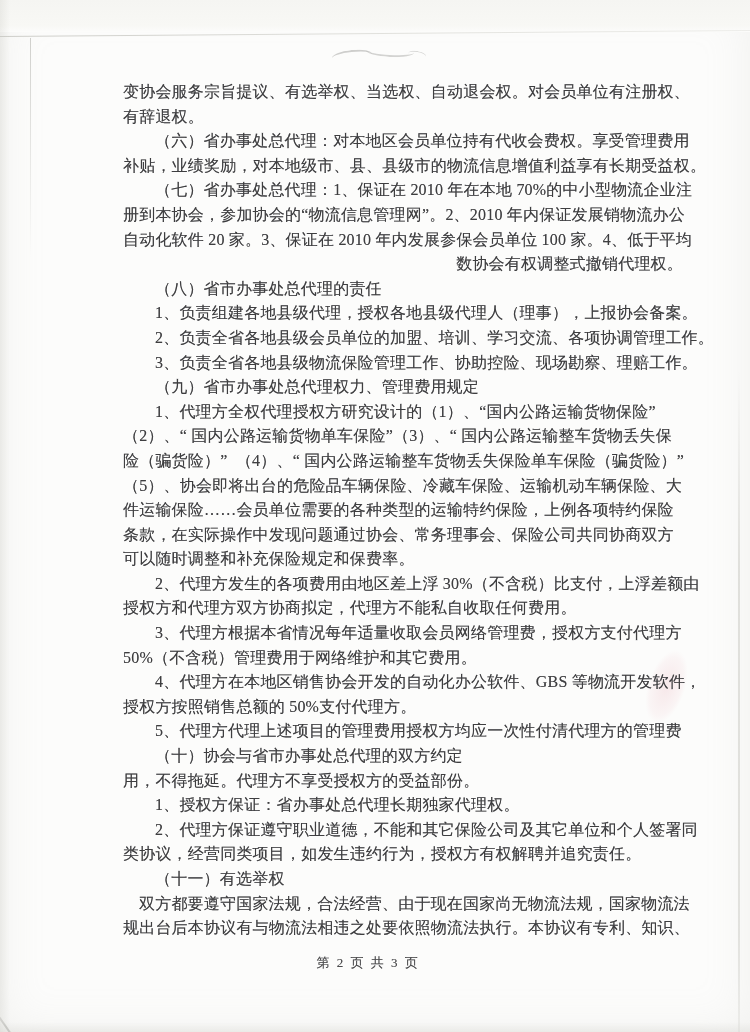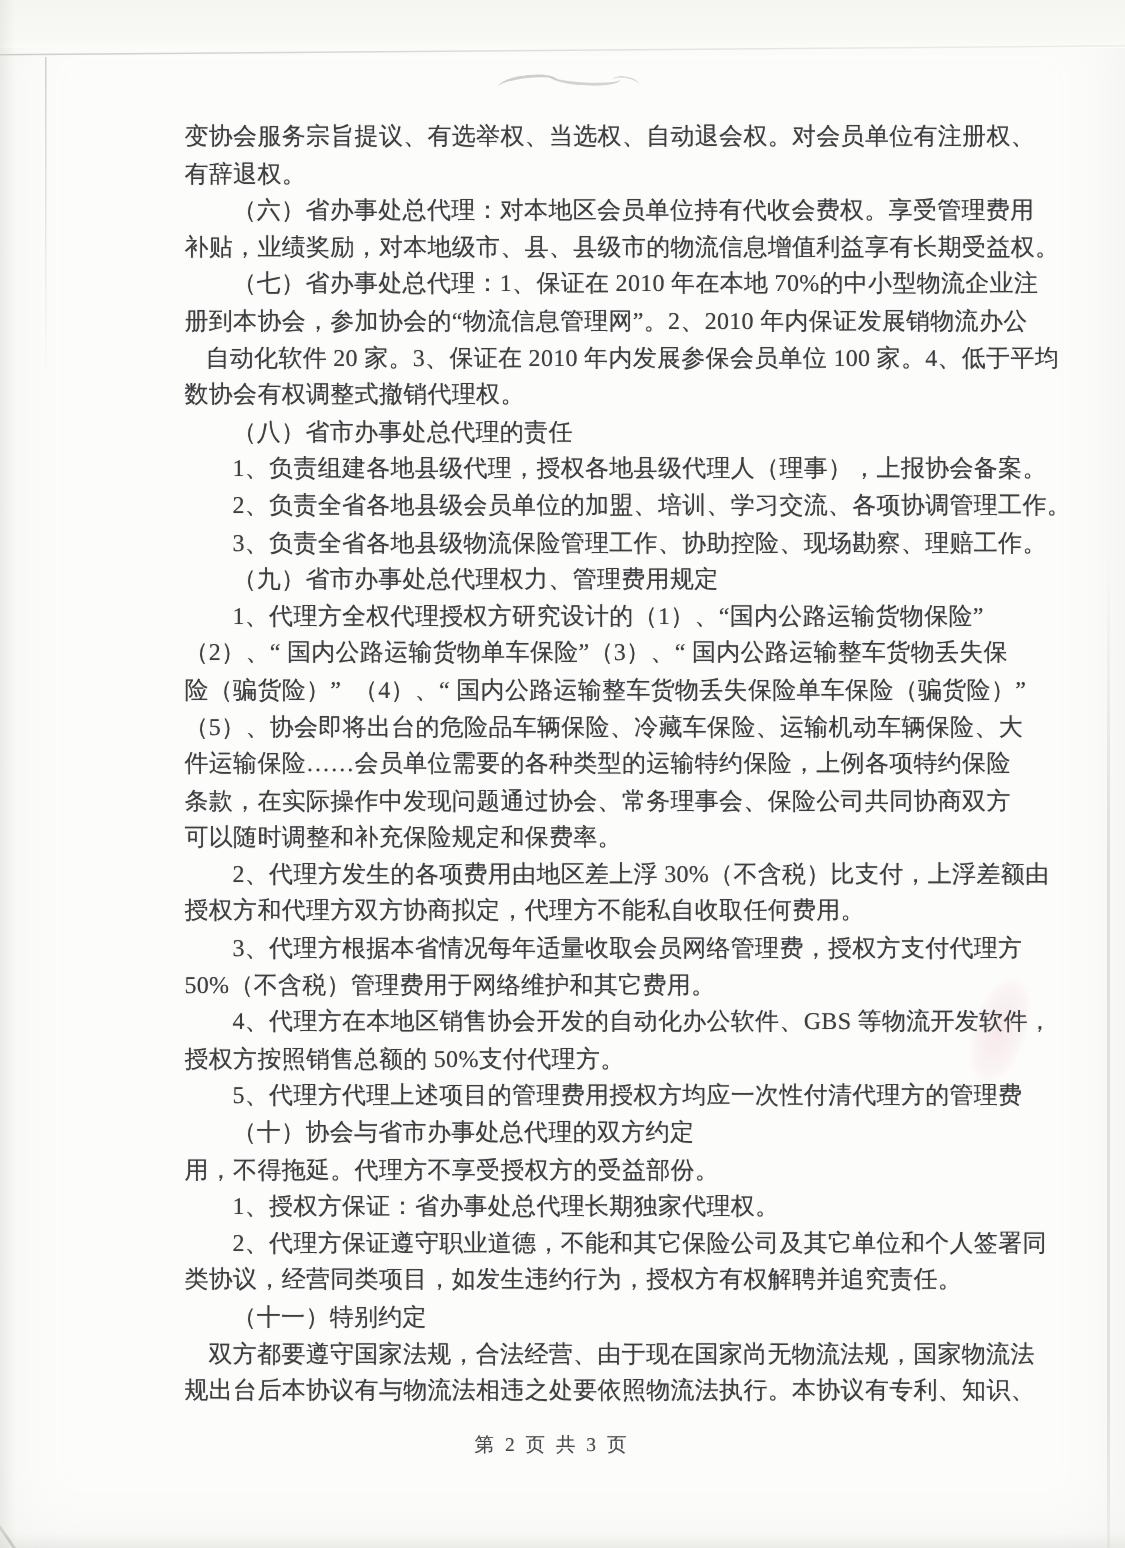--- a/index.html
+++ b/index.html
@@ -142,22 +142,22 @@
   <div class="pink-smudge"></div>
   <div class="corner-fold-line"></div>
 
   <div class="doc-body">
       <div class="doc-line" style="text-indent: 0em;">变协会服务宗旨提议、有选举权、当选权、自动退会权。对会员单位有注册权、</div>
       <div class="doc-line" style="text-indent: 0em;">有辞退权。</div>
       <div class="doc-line" style="text-indent: 2em; font-family: Liberation Serif, serif;">（六）省办事处总代理：对本地区会员单位持有代收会费权。享受管理费用</div>
       <div class="doc-line" style="text-indent: 0em;">补贴，业绩奖励，对本地级市、县、县级市的物流信息增值利益享有长期受益权。</div>
       <div class="doc-line" style="text-indent: 2em;">（七）省办事处总代理：1、保证在 2010 年在本地 70%的中小型物流企业注</div>
       <div class="doc-line" style="text-indent: 0em;">册到本协会，参加协会的“物流信息管理网”。2、2010 年内保证发展销物流办公</div>
-      <div class="doc-line" style="text-indent: 0em; margin-left: 14px;">自动化软件 20 家。3、保证在 2010 年内发展参保会员单位 100 家。4、低于平均</div>
-      <div class="doc-line" style="text-indent: 0em;">数协会有权调整式撤销代理权。</div>
+      <div class="doc-line" style="text-indent: 0em;">自动化软件 20 家。3、保证在 2010 年内发展参保会员单位 100 家。4、低于平均</div>
+      <div class="doc-line" style="text-indent: 0em; text-align: right;">数协会有权调整式撤销代理权。</div>
       <div class="doc-line" style="text-indent: 2em;">（八）省市办事处总代理的责任</div>
       <div class="doc-line" style="text-indent: 2em;">1、负责组建各地县级代理，授权各地县级代理人（理事），上报协会备案。</div>
       <div class="doc-line" style="text-indent: 2em;">2、负责全省各地县级会员单位的加盟、培训、学习交流、各项协调管理工作。</div>
       <div class="doc-line" style="text-indent: 2em;">3、负责全省各地县级物流保险管理工作、协助控险、现场勘察、理赔工作。</div>
       <div class="doc-line" style="text-indent: 2em;">（九）省市办事处总代理权力、管理费用规定</div>
       <div class="doc-line" style="text-indent: 2em;">1、代理方全权代理授权方研究设计的（1）、“国内公路运输货物保险”</div>
       <div class="doc-line" style="text-indent: 0em;">（2）、“ 国内公路运输货物单车保险”（3）、“ 国内公路运输整车货物丢失保</div>
       <div class="doc-line" style="text-indent: 0em;">险（骗货险）”  （4）、“ 国内公路运输整车货物丢失保险单车保险（骗货险）”</div>
       <div class="doc-line" style="text-indent: 0em;">（5）、协会即将出台的危险品车辆保险、冷藏车保险、运输机动车辆保险、大</div>
       <div class="doc-line" style="text-indent: 0em;">件运输保险……会员单位需要的各种类型的运输特约保险，上例各项特约保险</div>
@@ -168,20 +168,20 @@
       <div class="doc-line" style="text-indent: 2em;">3、代理方根据本省情况每年适量收取会员网络管理费，授权方支付代理方</div>
       <div class="doc-line" style="text-indent: 0em;">50%（不含税）管理费用于网络维护和其它费用。</div>
       <div class="doc-line" style="text-indent: 2em;">4、代理方在本地区销售协会开发的自动化办公软件、GBS 等物流开发软件，</div>
       <div class="doc-line" style="text-indent: 0em;">授权方按照销售总额的 50%支付代理方。</div>
       <div class="doc-line" style="text-indent: 2em;">5、代理方代理上述项目的管理费用授权方均应一次性付清代理方的管理费</div>
       <div class="doc-line" style="text-indent: 2em;">（十）协会与省市办事处总代理的双方约定</div>
       <div class="doc-line" style="text-indent: 0em;">用，不得拖延。代理方不享受授权方的受益部份。</div>
       <div class="doc-line" style="text-indent: 2em;">1、授权方保证：省办事处总代理长期独家代理权。</div>
       <div class="doc-line" style="text-indent: 2em;">2、代理方保证遵守职业道德，不能和其它保险公司及其它单位和个人签署同</div>
       <div class="doc-line" style="text-indent: 0em;">类协议，经营同类项目，如发生违约行为，授权方有权解聘并追究责任。</div>
-      <div class="doc-line" style="text-indent: 2em;">（十一）特别约定</div>
+      <div class="doc-line" style="text-indent: 2em;">（十一）有选举权</div>
       <div class="doc-line" style="text-indent: 1em;">双方都要遵守国家法规，合法经营、由于现在国家尚无物流法规，国家物流法</div>
       <div class="doc-line" style="text-indent: 0em;">规出台后本协议有与物流法相违之处要依照物流法执行。本协议有专利、知识、</div>
     </div>
 
   <div class="doc-footer">第 2 页 共 3 页</div>
 
 </div>
 
 </body></html>

